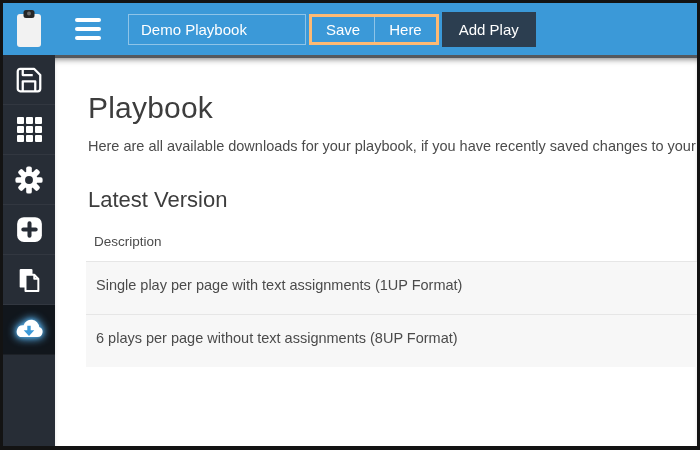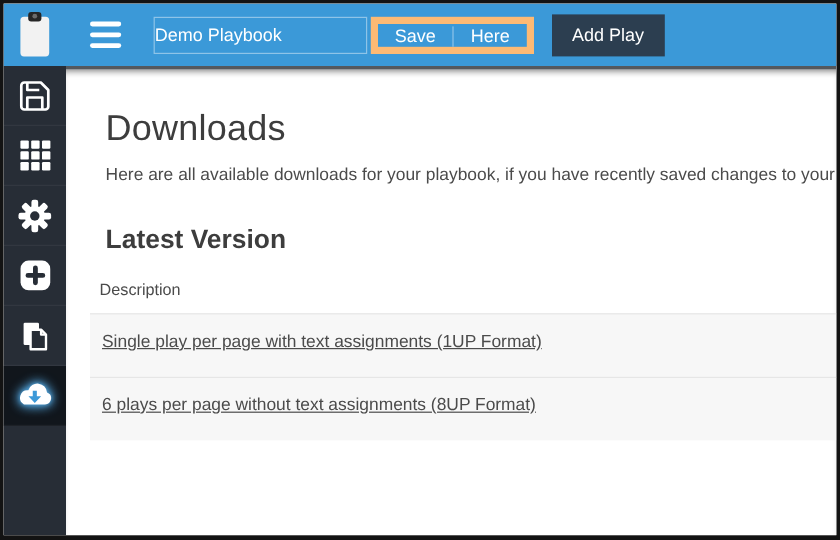--- a/index.html
+++ b/index.html
@@ -35,42 +35,41 @@
   .hamburger span { display: block; height: 4px; border-radius: 2px; background: #fff; }
 
   .playbook-input {
     margin-left: 27px;
     width: 178px; height: 31px;
     background: transparent;
     border: 1px solid #8ec4e8;
     color: #fff;
     font-size: 15px;
     font-family: "Liberation Sans", sans-serif;
-    padding: 0 0;
+    padding: 0 12px;
     outline: none;
   }
   .btn-group {
     margin-left: 3px;
     display: flex;
-    border: 6px solid #fdba74;
+    border: 3px solid #fdba74;
     height: 31px;
-    align-items: flex-end;
   }
   .btn-flat {
     background: transparent;
     border: none;
     color: #fff;
     font-size: 15px;
     font-family: "Liberation Sans", sans-serif;
     padding: 0 14px;
     cursor: pointer;
   }
   .btn-flat + .btn-flat { border-left: 1px solid #8ec4e8; }
   .btn-dark {
-    margin-left: 15px;
+    margin-left: 3px;
     height: 35px;
     background: #2c3e50;
     border: none;
     color: #fff;
     font-size: 15px;
     font-family: "Liberation Sans", sans-serif;
     padding: 0 17px;
     cursor: pointer;
   }
 
@@ -112,37 +111,36 @@
   .intro {
     margin: 13px 0 0 33px;
     font-size: 14.5px;
     color: #4b4b4b;
     white-space: nowrap;
     overflow: hidden;
   }
   .section-title {
     margin: 33px 0 0 33px;
     font-size: 22px;
-    font-weight: 700;
+    font-weight: 400;
     color: #3d3d3d;
   }
-  .dl-table { margin: 17px 0 0 20px; }
+  .dl-table { margin: 17px 0 0 31px; }
   .dl-table .th {
     font-size: 13.5px;
     color: #4b4b4b;
     padding: 4px 8px 12px 8px;
   }
   .dl-row {
     border-top: 1px solid #e6e6e6;
     padding: 14px 10px 20px 10px;
     font-size: 14.5px;
     line-height: 18px;
     color: #4b4b4b;
     cursor: pointer;
-    text-decoration: underline;
   }
   .dl-row.striped { background: #f7f7f7; }
 </style>
 </head>
 <body>
 
 <div class="screen">
 
   <div class="topbar">
     <div class="logo-box">
@@ -215,21 +213,21 @@
       </div>
       <div class="side-item active">
         <svg width="34" height="26" viewBox="0 0 34 26">
           <path d="M27.2 10.1A8 8 0 0 0 11.6 8.2 6.3 6.3 0 0 0 8 20h17.5a5.1 5.1 0 0 0 1.7-9.9z" fill="#fff"></path>
           <path d="M15.3 8.7h3.4v4.6h3.6L17 18.9l-5.3-5.6h3.6z" fill="#3b99d8"></path>
         </svg>
       </div>
     </div>
 
     <div class="content">
-      <h1 class="page-title">Downloads</h1>
+      <h1 class="page-title">Playbook</h1>
       <p class="intro">Here are all available downloads for your playbook, if you have recently saved changes to your play</p>
       <h2 class="section-title">Latest Version</h2>
 
       <div class="dl-table">
         <div class="th">Description</div>
         <div class="dl-row striped">Single play per page with text assignments (1UP Format)</div>
         <div class="dl-row striped">6 plays per page without text assignments (8UP Format)</div>
       </div>
     </div>
 

